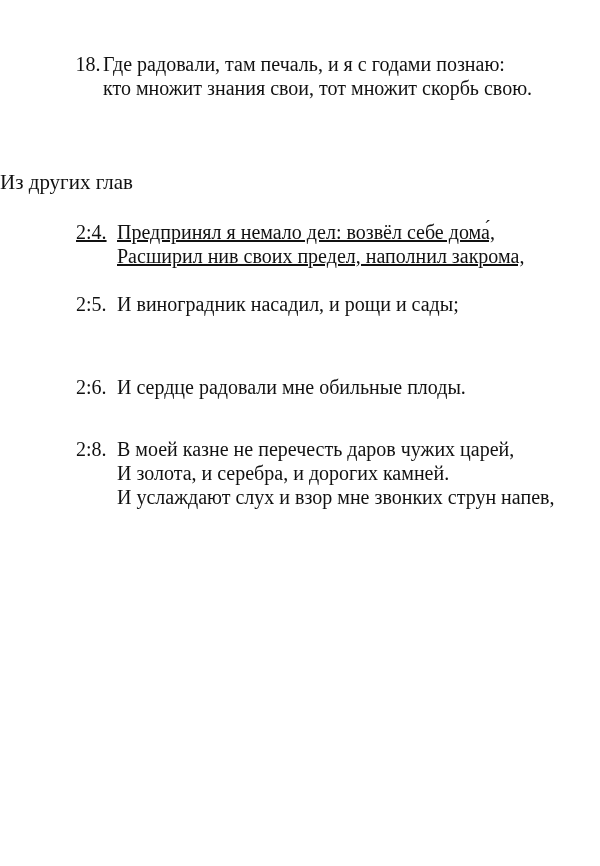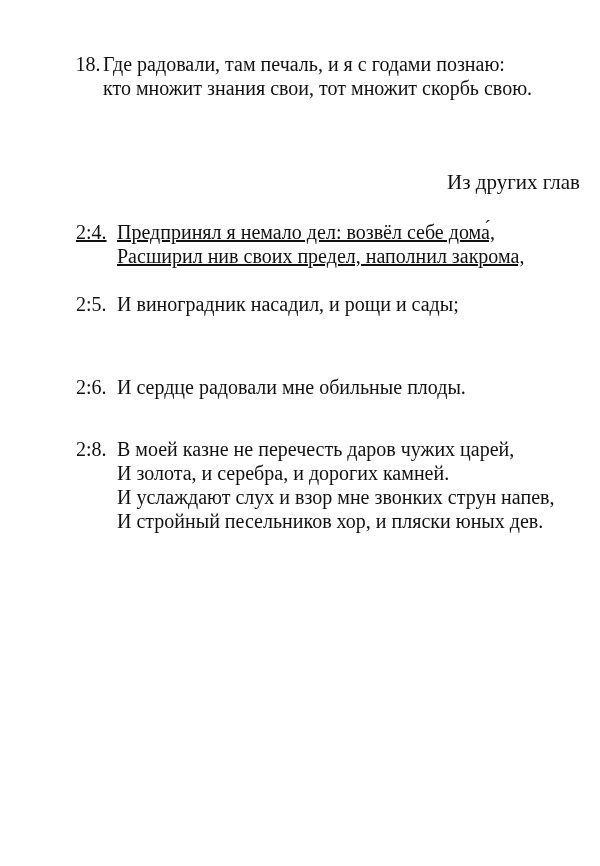--- a/index.html
+++ b/index.html
@@ -38,21 +38,21 @@
   .vlines {
     display: block;
   }
   .vline {
     display: block;
   }
   .heading {
     position: absolute;
     left: 0;
     width: 580px;
-    text-align: right;
+    text-align: left;
     font-size: 21px;
     line-height: 25px;
   }
 </style>
 </head>
 <body>
 
 <div class="page">
 
   <div class="block" style="top:52px; left:73px;">
@@ -86,17 +86,16 @@
       <span class="vline">И сердце радовали мне обильные плоды.</span>
     </span>
   </div>
 
   <div class="block" style="top:437px; left:76px;justify-content:flex-end;">
     <span class="vnum vnum-ref">2:8.</span>
     <span class="vlines">
       <span class="vline">В моей казне не перечесть даров чужих царей,</span>
       <span class="vline">И золота, и серебра, и дорогих камней.</span>
       <span class="vline">И услаждают слух и взор мне звонких струн напев,</span>
-      <span class="vline">И стройный песельников хор, и пляски юных дев.</span>
     </span>
   </div>
 
 </div>
 
 </body></html>

